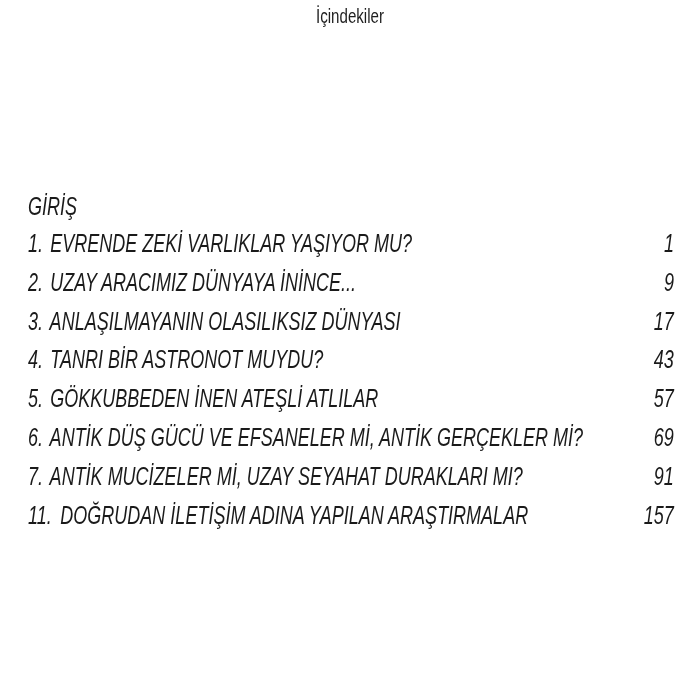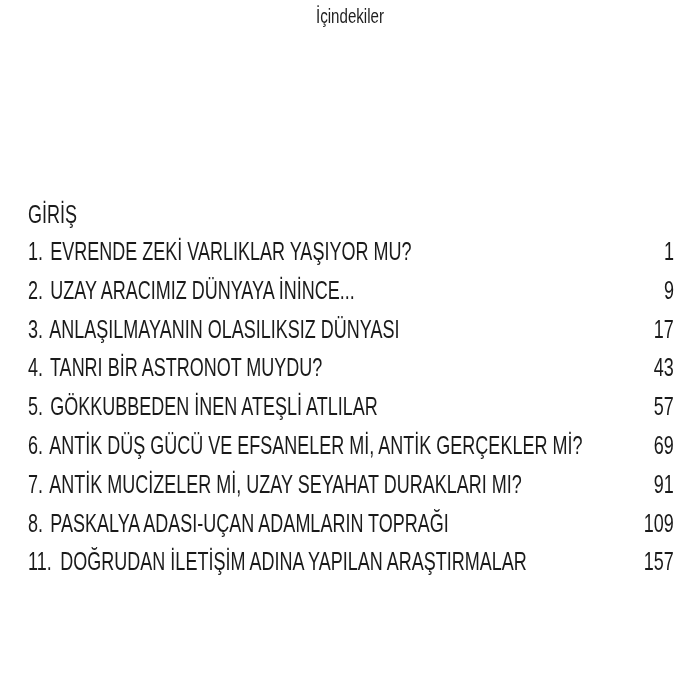--- a/index.html
+++ b/index.html
@@ -23,22 +23,23 @@
       text-align: center;
       font-size: 21px;
       transform: scaleX(0.72);
       transform-origin: center;
       letter-spacing: 0px;
       color: #1e1e1e;
     }
     .toc {
       position: absolute;
       left: 28px;
-      top: 196px;
+      top: 188px;
       width: 646px;
+      font-style: italic;
     }
     .toc-heading {
       font-size: 25px;
       line-height: 36px;
       height: 36px;
       transform: scaleX(0.72);
       transform-origin: left center;
       white-space: nowrap;
     }
     .toc-row {
@@ -108,24 +109,20 @@
   <div class="toc-row">
     <div class="toc-label"><span class="toc-num">6.</span> <span>ANTİK DÜŞ GÜCÜ VE EFSANELER Mİ, ANTİK GERÇEKLER Mİ?</span></div>
     <div class="toc-page">69</div>
   </div>
 
   <div class="toc-row">
     <div class="toc-label"><span class="toc-num">7.</span> <span>ANTİK MUCİZELER Mİ, UZAY SEYAHAT DURAKLARI MI?</span></div>
     <div class="toc-page">91</div>
   </div>
 
-  <div class="toc-row">
-    <div class="toc-label"><span class="toc-num">8.</span> <span>PASKALYA ADASI-UÇAN ADAMLARIN TOPRAĞI</span></div>
-    <div class="toc-page">109</div>
-  </div>
 
 
 
   <div class="toc-row">
     <div class="toc-label"><span class="toc-num wide">11.</span> <span>DOĞRUDAN İLETİŞİM ADINA YAPILAN ARAŞTIRMALAR</span></div>
     <div class="toc-page">157</div>
   </div>
 
 </div>
 

